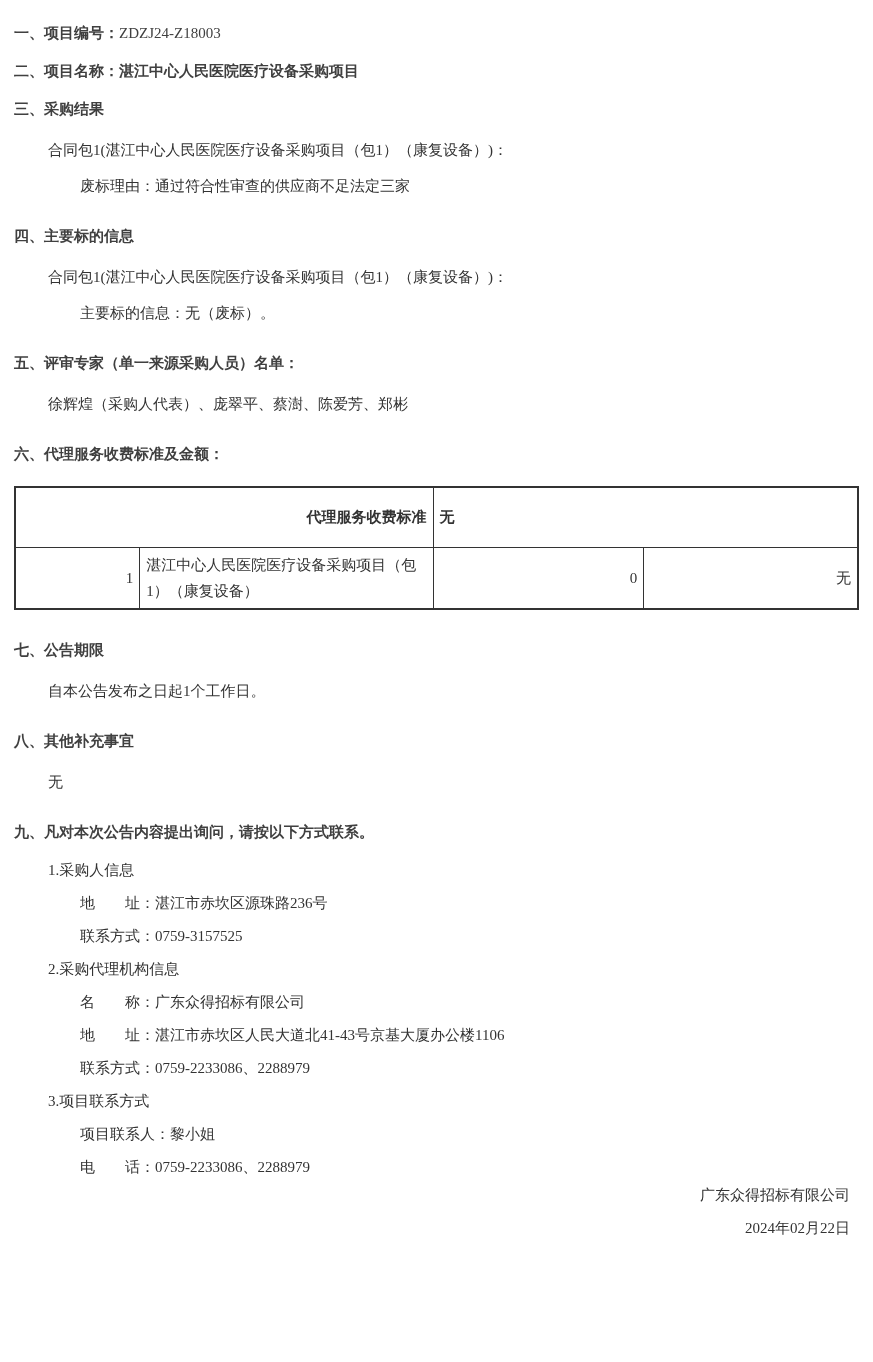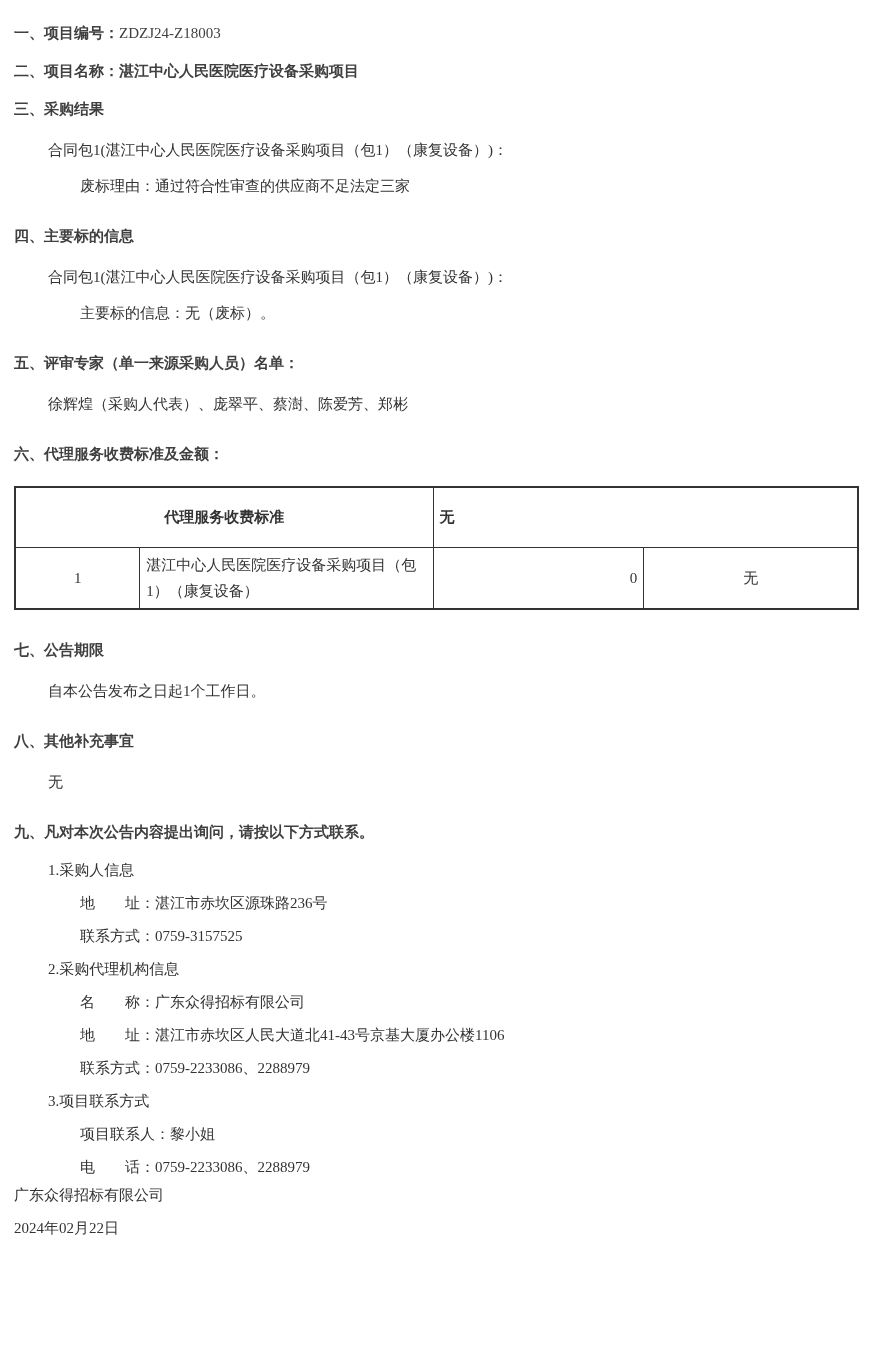--- a/index.html
+++ b/index.html
@@ -37,27 +37,27 @@
     padding: 4px 6px;
     word-break: break-all;
   }
   .col-no     { width: 14.8%; }
   .col-name   { width: 34.8%; }
   .col-amount { width: 25.0%; }
   .col-target { width: 25.4%; }
   tr.t-row1 { height: 60px; }
   tr.t-row2 { height: 47px; }
   tr.t-row3 { height: 60px; }
-  td.c-center { text-align: center; }
+  td.c-center { text-align: right; }
   td.c-left   { text-align: left; padding-left: 10px; }
   td.c-right  { text-align: right; padding-right: 12px; }
   td.c-bold   { font-weight: bold; }
   td.cell-package-name { line-height: 26px; }
 
-  .footer-line { padding-right: 9px; }
+  .footer-line { text-align: right; padding-right: 9px; }
   .footer-company { margin-top: 8px; }
   .footer-date { margin-top: 13px; }
 </style>
 </head>
 <body>
 
 <div>
 
   <p class="sec-heading mt-first"><span>一、项目编号：</span><span style="font-weight:normal">ZDZJ24-Z18003</span></p>
 

